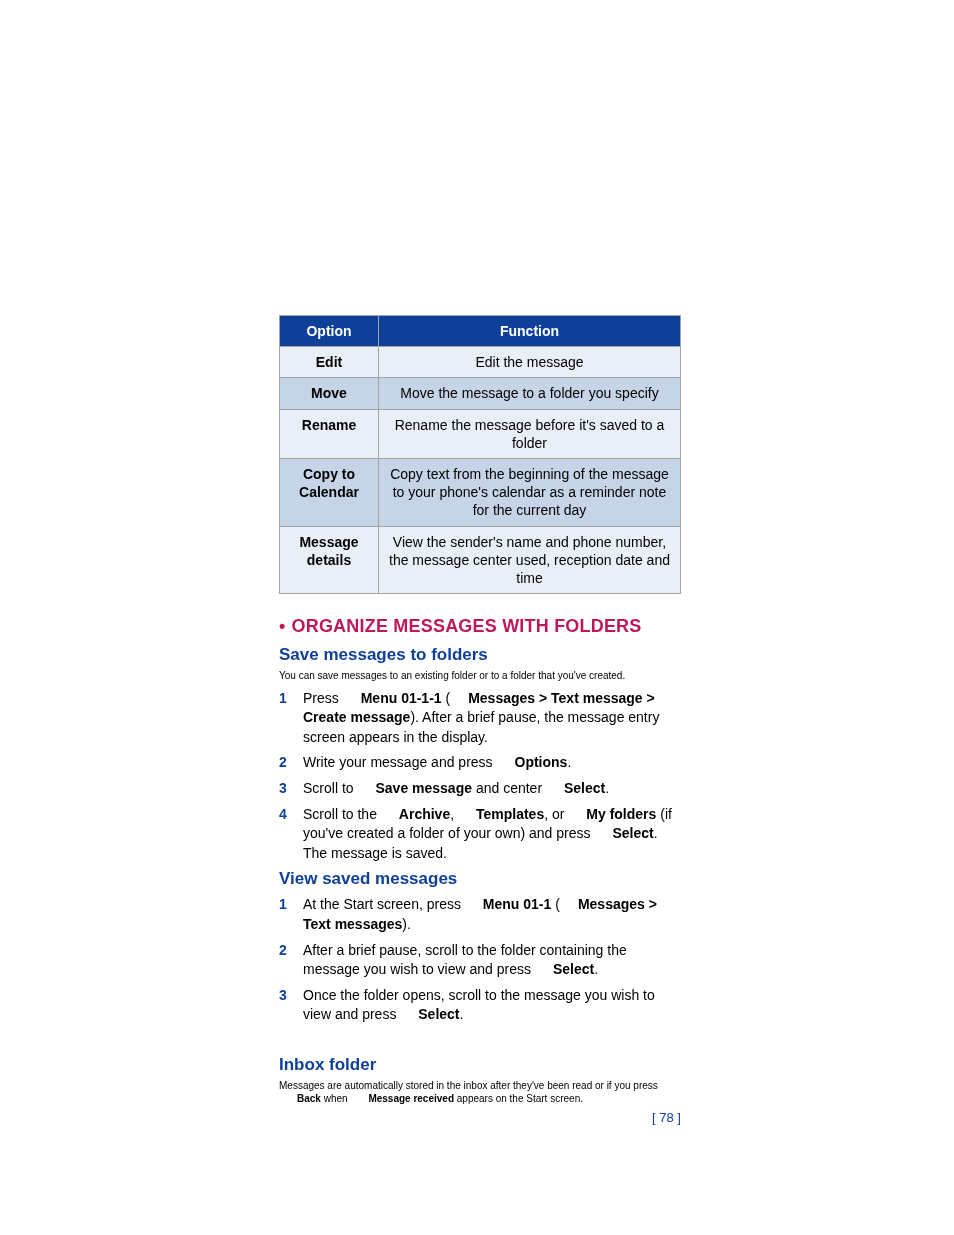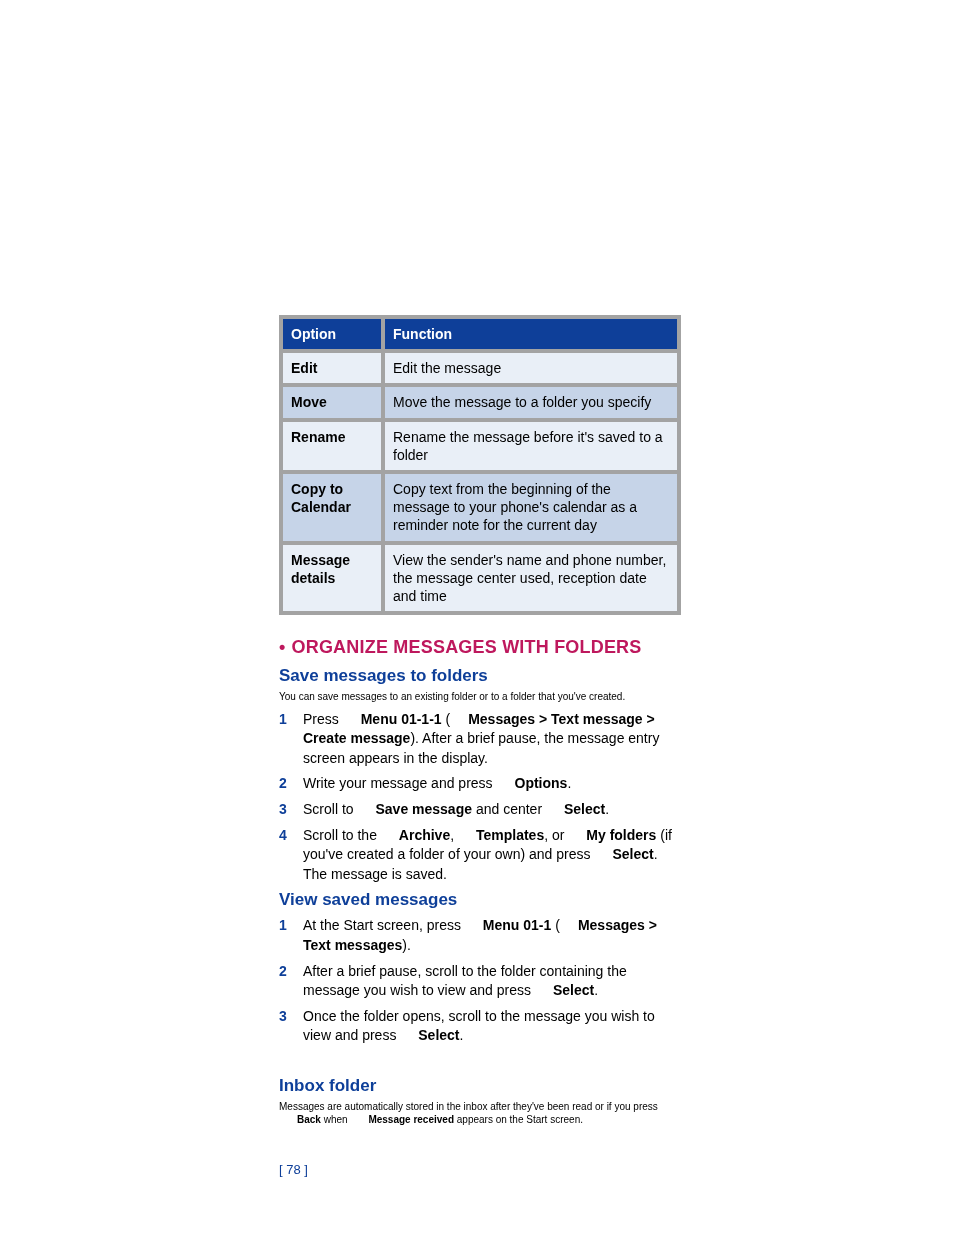--- a/index.html
+++ b/index.html
@@ -20,23 +20,23 @@
   .content {
     margin-left: 279px;
     width: 402px;
   }
   table.options {
     border-collapse: collapse;
     width: 402px;
     font-size: 14px;
   }
   table.options th, table.options td {
-    border: 4px solid #a3a3a3;
+    border: 1px solid #a3a3a3;
     padding: 6px 8px;
-    text-align: left;
+    text-align: center;
     vertical-align: top;
     line-height: 1.3;
   }
   table.options thead th {
     background: #0e3f99;
     color: #ffffff;
     font-weight: 700;
   }
   table.options td.opt {
     font-weight: 700;
@@ -80,25 +80,25 @@
   ol.steps > li .num {
     color: #0e3f99;
     font-weight: 700;
     min-width: 12px;
   }
   ol.steps > li .step-body {
     flex: 1;
   }
   .b { font-weight: 700; padding-left: 18px; }
   .page-number {
-    text-align: left;
+    text-align: right;
     font-size: 13px;
     color: #0e3f99;
     font-weight: 400;
-    margin-top: 35px;
+    margin-top: 4px;
   }
 </style>
 </head>
 <body>
 
 <div class="page">
   <div class="content">
 
     <table class="options">
       <thead>

